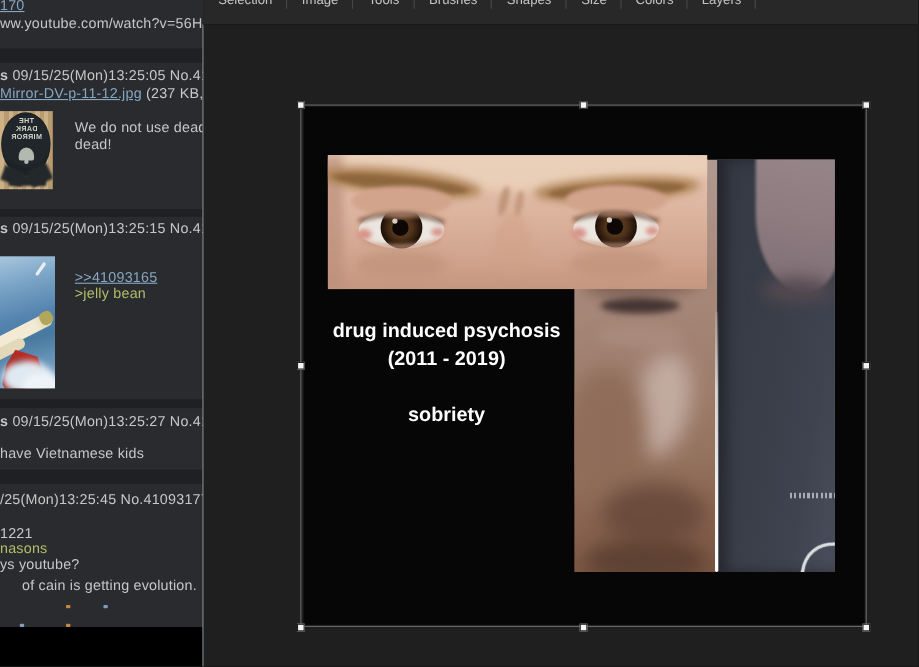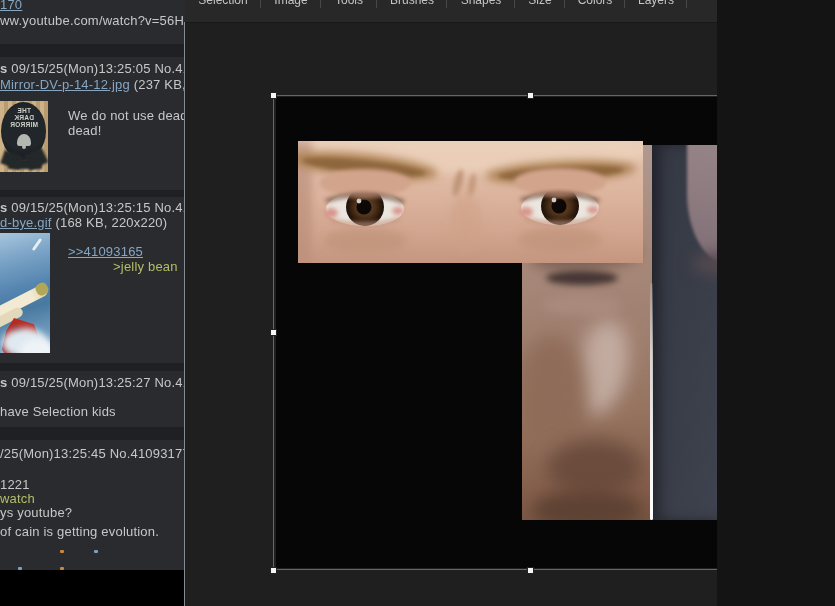--- a/index.html
+++ b/index.html
@@ -1,16 +1,16 @@
 <!DOCTYPE html>
 <html><head>
 <meta charset="utf-8">
 <style>
   html,body{margin:0;padding:0;background:#141414;}
-  #root{position:relative;width:717px;height:606px;overflow:hidden;
+  #root{position:relative;width:835px;height:606px;overflow:hidden;
         font-family:"Liberation Sans",sans-serif;background:#1f1f1f;}
 
   
   #sidebar{position:absolute;left:0;top:0;width:185px;height:606px;background:#1e2023;overflow:hidden;}
   .post{position:absolute;left:0;width:185px;background:#292b2f;}
   .pline{position:absolute;left:0;white-space:nowrap;font-size:13px;letter-spacing:.2px;
          color:#c5c8c6;line-height:15px;}
   .pname{font-weight:bold;}
   .plink{color:#86a6c2;text-decoration:underline;cursor:pointer;}
   .pgreen{color:#b5bd68;}
@@ -106,21 +106,21 @@
     <div class="post" style="top:0;height:44px;"></div>
     <div class="pline plink" style="top:-3px;">170</div>
     <div class="pline" style="top:13px;">ww.youtube.com/watch?v=56HS</div>
 
     <div class="post" style="top:57px;height:133px;"></div>
     <div class="pline" style="top:61px;">
       <span class="pname">s</span>
       <span>09/15/25(Mon)13:25:05 No.41</span>
     </div>
     <div class="pline" style="top:77px;">
-      <span class="plink">Mirror-DV-p-14-12.jpg</span>
+      <span class="plink">Mirror-DV-p-11-12.jpg</span>
       <span class="pgray">(237 KB, 8</span>
     </div>
     <div id="thumb1">
       <div class="blob"></div>
       <div class="mirror-text">
         <div>THE</div>
         <div>DARK</div>
         <div>MIRROR</div>
       </div>
       <div class="bell"></div>
@@ -129,50 +129,46 @@
       <div class="branch" style="left:8px;top:58px;width:34px;height:10px;"></div>
     </div>
     <div class="pline" style="left:68px;top:108px;">We do not use dead</div>
     <div class="pline" style="left:68px;top:123px;">dead!</div>
 
     <div class="post" style="top:197px;height:166px;"></div>
     <div class="pline" style="top:200px;">
       <span class="pname">s</span>
       <span>09/15/25(Mon)13:25:15 No.41</span>
     </div>
-    <div class="pline" style="top:215px;">
-      <span class="plink">d-bye.gif</span>
-      <span class="pgray">(168 KB, 220x220)</span>
-    </div>
     <div id="thumb2">
       <div class="speck"></div>
       <div class="bone1"></div>
       <div class="tip"></div>
       <div class="bone2"></div>
       <div class="cloth"></div>
       <div class="fold"></div>
       <div class="cloud1"></div>
       <div class="cloud2"></div>
     </div>
     <div class="pline plink" style="left:68px;top:244px;">&gt;&gt;41093165</div>
-    <div class="pline pgreen" style="left:68px;top:259px;margin-left:45px;">&gt;jelly bean</div>
+    <div class="pline pgreen" style="left:68px;top:259px;">&gt;jelly bean</div>
 
     <div class="post" style="top:371px;height:56px;"></div>
     <div class="pline" style="top:375px;">
       <span class="pname">s</span>
       <span>09/15/25(Mon)13:25:27 No.41</span>
     </div>
-    <div class="pline" style="top:404px;">have Selection kids</div>
+    <div class="pline" style="top:404px;">have Vietnamese kids</div>
 
     <div class="post" style="top:440px;height:130px;"></div>
     <div class="pline" style="top:446px;">/25(Mon)13:25:45 No.41093177</div>
     <div class="pline" style="top:477px;">1221</div>
-    <div class="pline pgreen" style="top:491px;">watch</div>
+    <div class="pline pgreen" style="top:491px;">nasons</div>
     <div class="pline" style="top:505px;">ys youtube?</div>
-    <div class="pline" style="top:524px;">of cain is getting evolution.</div>
+    <div class="pline" style="top:524px;padding-left:20px;">of cain is getting evolution.</div>
 
     <div class="speckdot" style="left:60px;top:550px;background:#c8863f;"></div>
     <div class="speckdot" style="left:94px;top:550px;background:#7f9fc0;"></div>
     <div class="speckdot" style="left:18px;top:567px;background:#7f9fc0;"></div>
     <div class="speckdot" style="left:60px;top:567px;background:#c8863f;"></div>
 
     <div id="blackbox"></div>
   </aside>
 
   <div id="scrollline"></div>
@@ -279,22 +275,25 @@
         <circle cx="262" cy="65" r="19" fill="url(#irisG)"></circle>
         <circle cx="261" cy="65" r="7.5" fill="#0d0806"></circle>
         <circle cx="256" cy="59" r="2.4" fill="#ded9d2" opacity=".95"></circle>
         <ellipse cx="262" cy="41" rx="46" ry="14" fill="#d2a48c" filter="url(#b2)"></ellipse>
         <path d="M223,59 Q262,45 301,60" stroke="#6d4b3a" stroke-width="3.5" fill="none" opacity=".85" filter="url(#b2)"></path>
         <path d="M227,78 Q262,87 297,77" stroke="#c6977f" stroke-width="3" fill="none" filter="url(#b2)"></path>
         <ellipse cx="262" cy="99" rx="42" ry="13" fill="#c1947c" filter="url(#b4)" opacity=".8"></ellipse>
       </svg>
 
       <div class="caption" style="top:190px;">
+        <div>drug induced psychosis</div>
+        <div>(2011 - 2019)</div>
       </div>
       <div class="caption" style="top:267px;">
+        <div>sobriety</div>
       </div>
     </div>
 
     <div class="handle" style="left:85px;top:92px;"></div>
     <div class="handle" style="left:342px;top:92px;"></div>
     <div class="handle" style="left:599px;top:92px;"></div>
     <div class="handle" style="left:85px;top:329px;"></div>
     <div class="handle" style="left:599px;top:329px;"></div>
     <div class="handle" style="left:85px;top:567px;"></div>
     <div class="handle" style="left:342px;top:567px;"></div>

